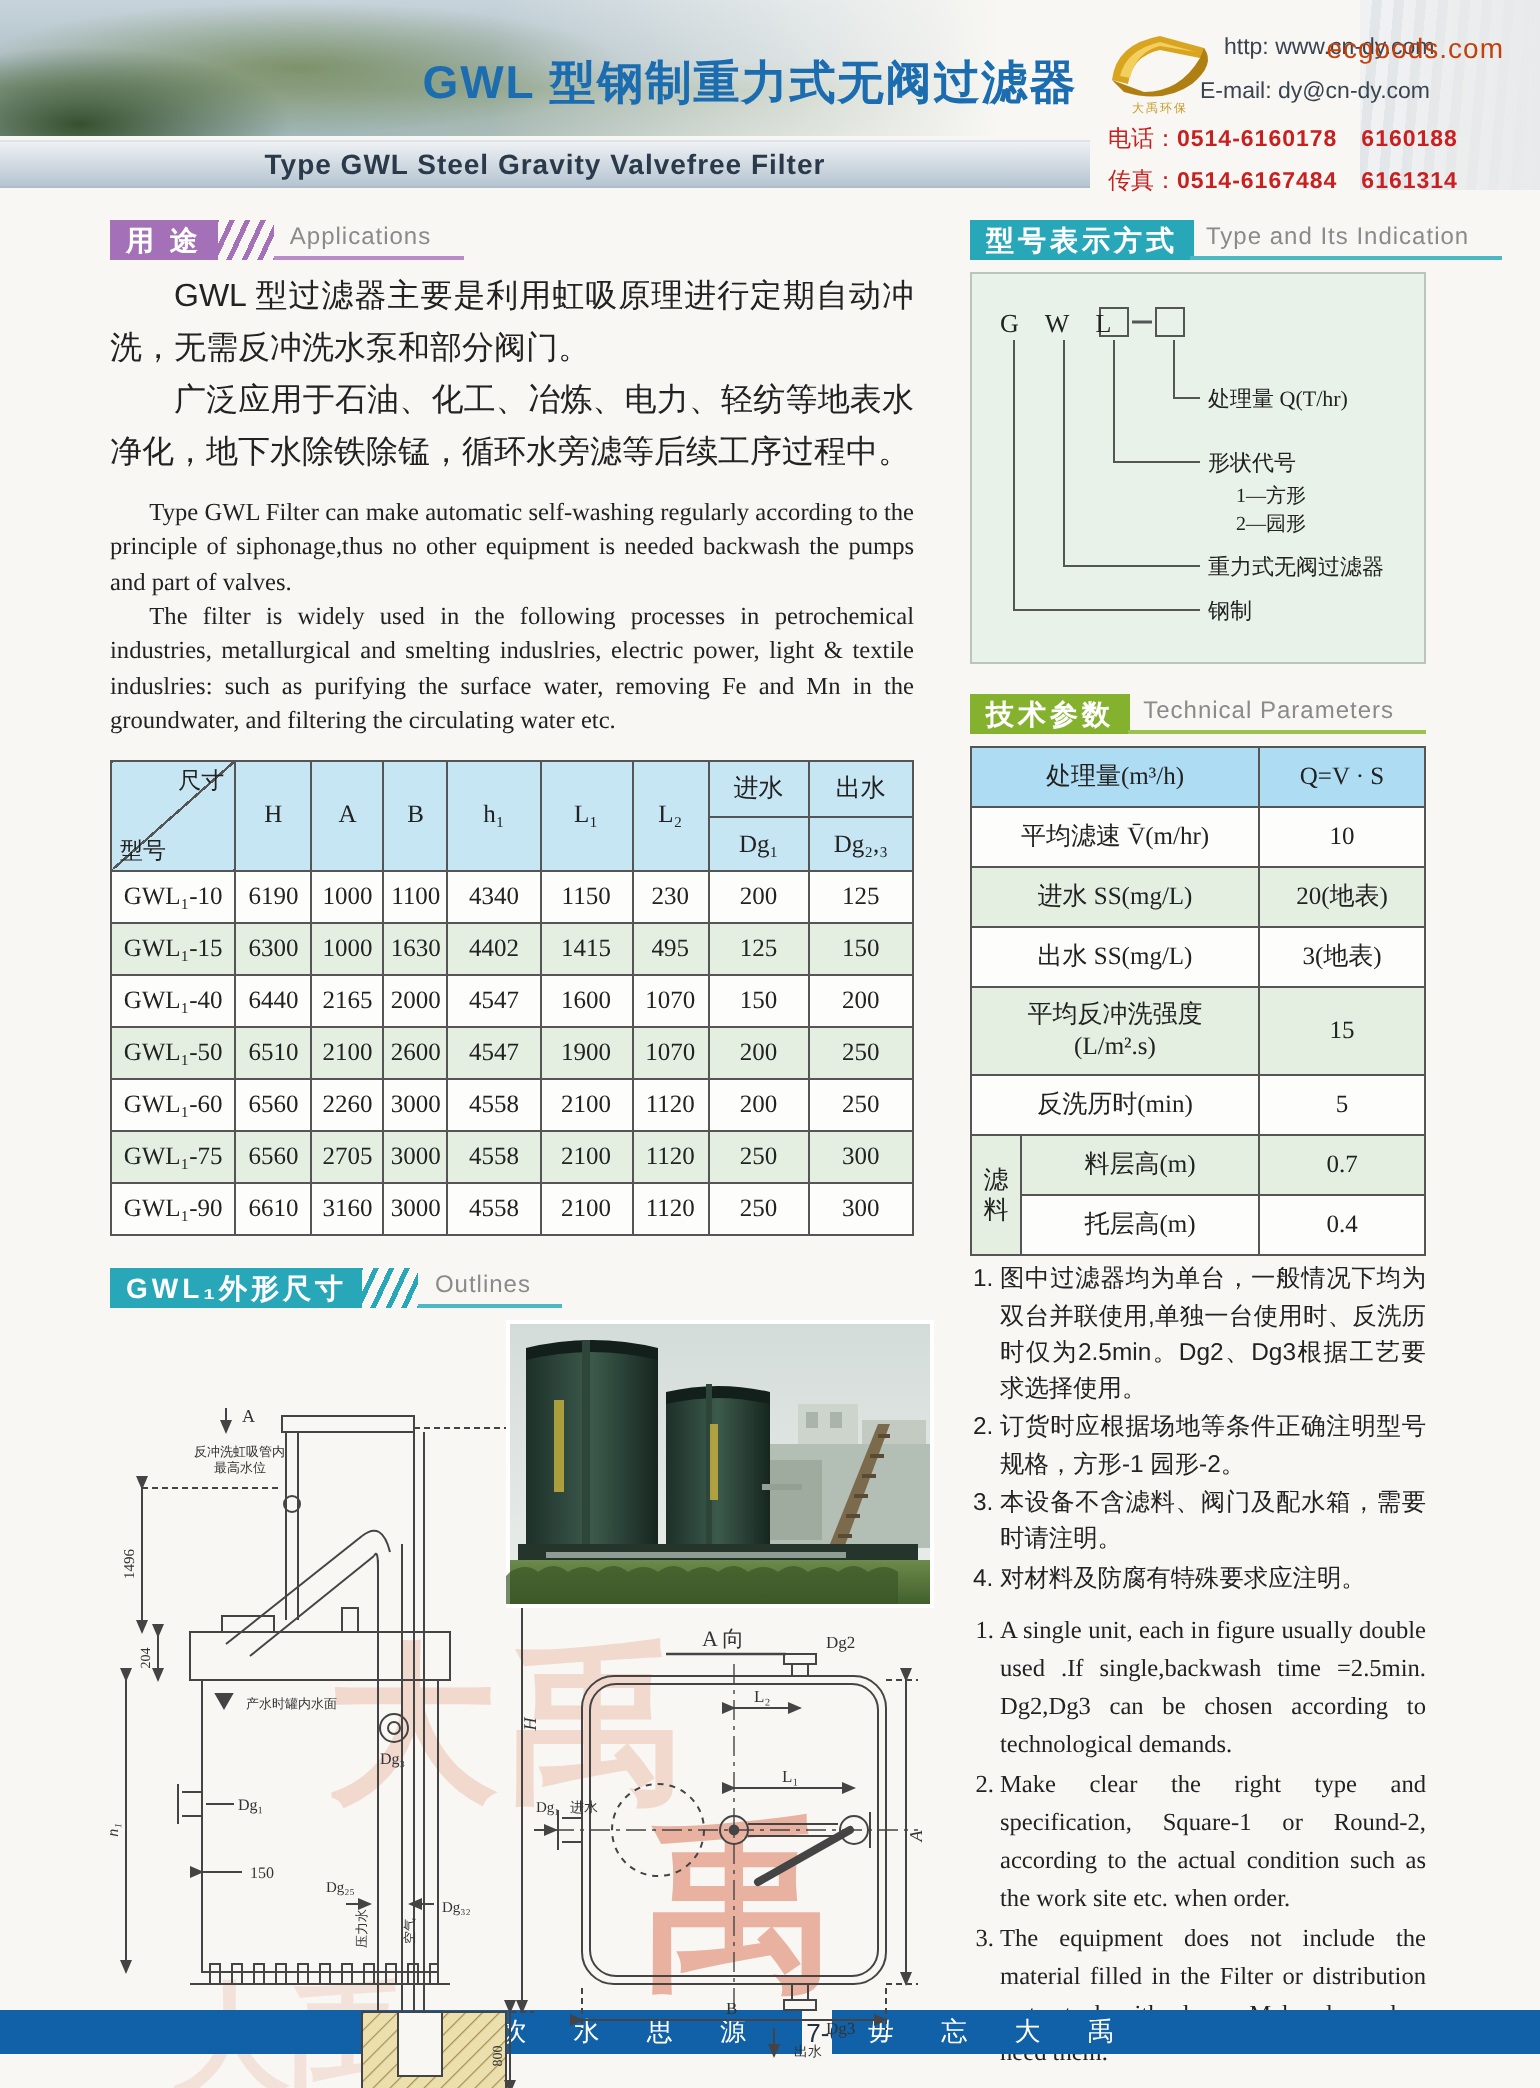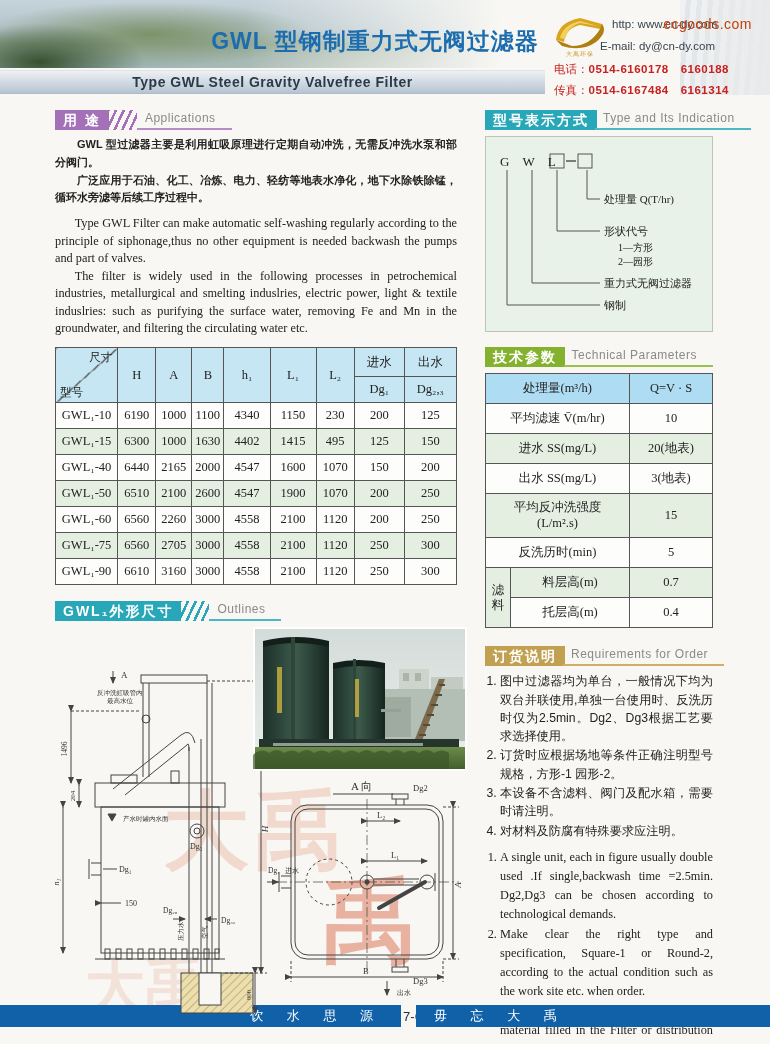--- a/index.html
+++ b/index.html
@@ -39,21 +39,21 @@
   .sec-st{width:30px;height:20px;margin-left:-2px;}
   .sec-en{font-size:12px;color:#8a8a8a;letter-spacing:.5px;padding:0 16px 3px 8px;white-space:nowrap;}
   .purple .sec-cn{background:#a471b8;} .purple .sec-st{background:repeating-linear-gradient(115deg,#a471b8 0 2.5px,transparent 2.5px 7px);} .purple .sec-en{border-bottom:2px solid #b88cc8;}
   .green  .sec-cn{background:#84b22e;} .green  .sec-st{background:repeating-linear-gradient(115deg,#84b22e 0 2.5px,transparent 2.5px 7px);} .green  .sec-en{border-bottom:2px solid #9cc14e;}
   .teal   .sec-cn{background:#28a7b8;} .teal   .sec-st{background:repeating-linear-gradient(115deg,#28a7b8 0 2.5px,transparent 2.5px 7px);} .teal   .sec-en{border-bottom:2px solid #4cb8c6;}
   .gold   .sec-cn{background:#c2a052;} .gold   .sec-st{background:repeating-linear-gradient(115deg,#c2a052 0 2.5px,transparent 2.5px 7px);} .gold   .sec-en{border-bottom:2px solid #cfb066;}
   
   .left-col{position:absolute;left:55px;top:108px;width:402px;}
   .right-col{position:absolute;left:485px;top:108px;width:228px;}
   
-  .cn-par{font-size:11px;line-height:1.62;color:#222;text-align:justify;margin:4px 0 0 0;font-weight:bold;}
+  .cn-par{font-size:16px;line-height:1.62;color:#222;text-align:justify;margin:4px 0 0 0;}
   .cn-par p{margin:0;text-indent:2em;}
   .en-par{font-family:"Liberation Serif","DejaVu Serif",serif;font-size:12.3px;line-height:1.42;
           color:#222;text-align:justify;margin:8px 0 10px 0;}
   .en-par p{margin:0;text-indent:1.6em;}
   
   table{border-collapse:collapse;width:100%;font-family:"Liberation Serif","DejaVu Serif",serif;}
   .sz td,.sz th{border:1px solid #555;text-align:center;font-size:12.5px;font-weight:normal;padding:5px 1px;}
   .sz thead th{background:#c6e6f4;}
   .sz tbody tr:nth-child(even) td{background:#e4efe2;}
   .sz tbody td{background:#fdfdfb;}
@@ -515,25 +515,20 @@
       <td>料层高(m)</td>
       <td>0.7</td>
         </tr>
     <tr>
       <td>托层高(m)</td>
       <td>0.4</td>
         </tr>
   </tbody>
     </table>
 
-  <div class="sec gold" style="margin-top:16px">
-    <div class="sec-cn">订货说明</div>
-    <div class="sec-st"></div>
-    <div class="sec-en">Requirements for Order</div>
-  </div>
 
   <ol class="olist">
     <li>图中过滤器均为单台，一般情况下均为双台并联使用,单独一台使用时、反洗历时仅为2.5min。Dg2、Dg3根据工艺要求选择使用。</li>
     <li>订货时应根据场地等条件正确注明型号规格，方形-1 园形-2。</li>
     <li>本设备不含滤料、阀门及配水箱，需要时请注明。</li>
     <li>对材料及防腐有特殊要求应注明。</li>
   </ol>
   <ol class="olist en" style="margin-top:8px">
     <li>A single unit, each in figure usually double used .If single,backwash time =2.5min. Dg2,Dg3 can be chosen according to technological demands.</li>
     <li>Make clear the right type and specification,  Square-1 or Round-2, according to the actual condition such as the work site etc. when order.</li>

